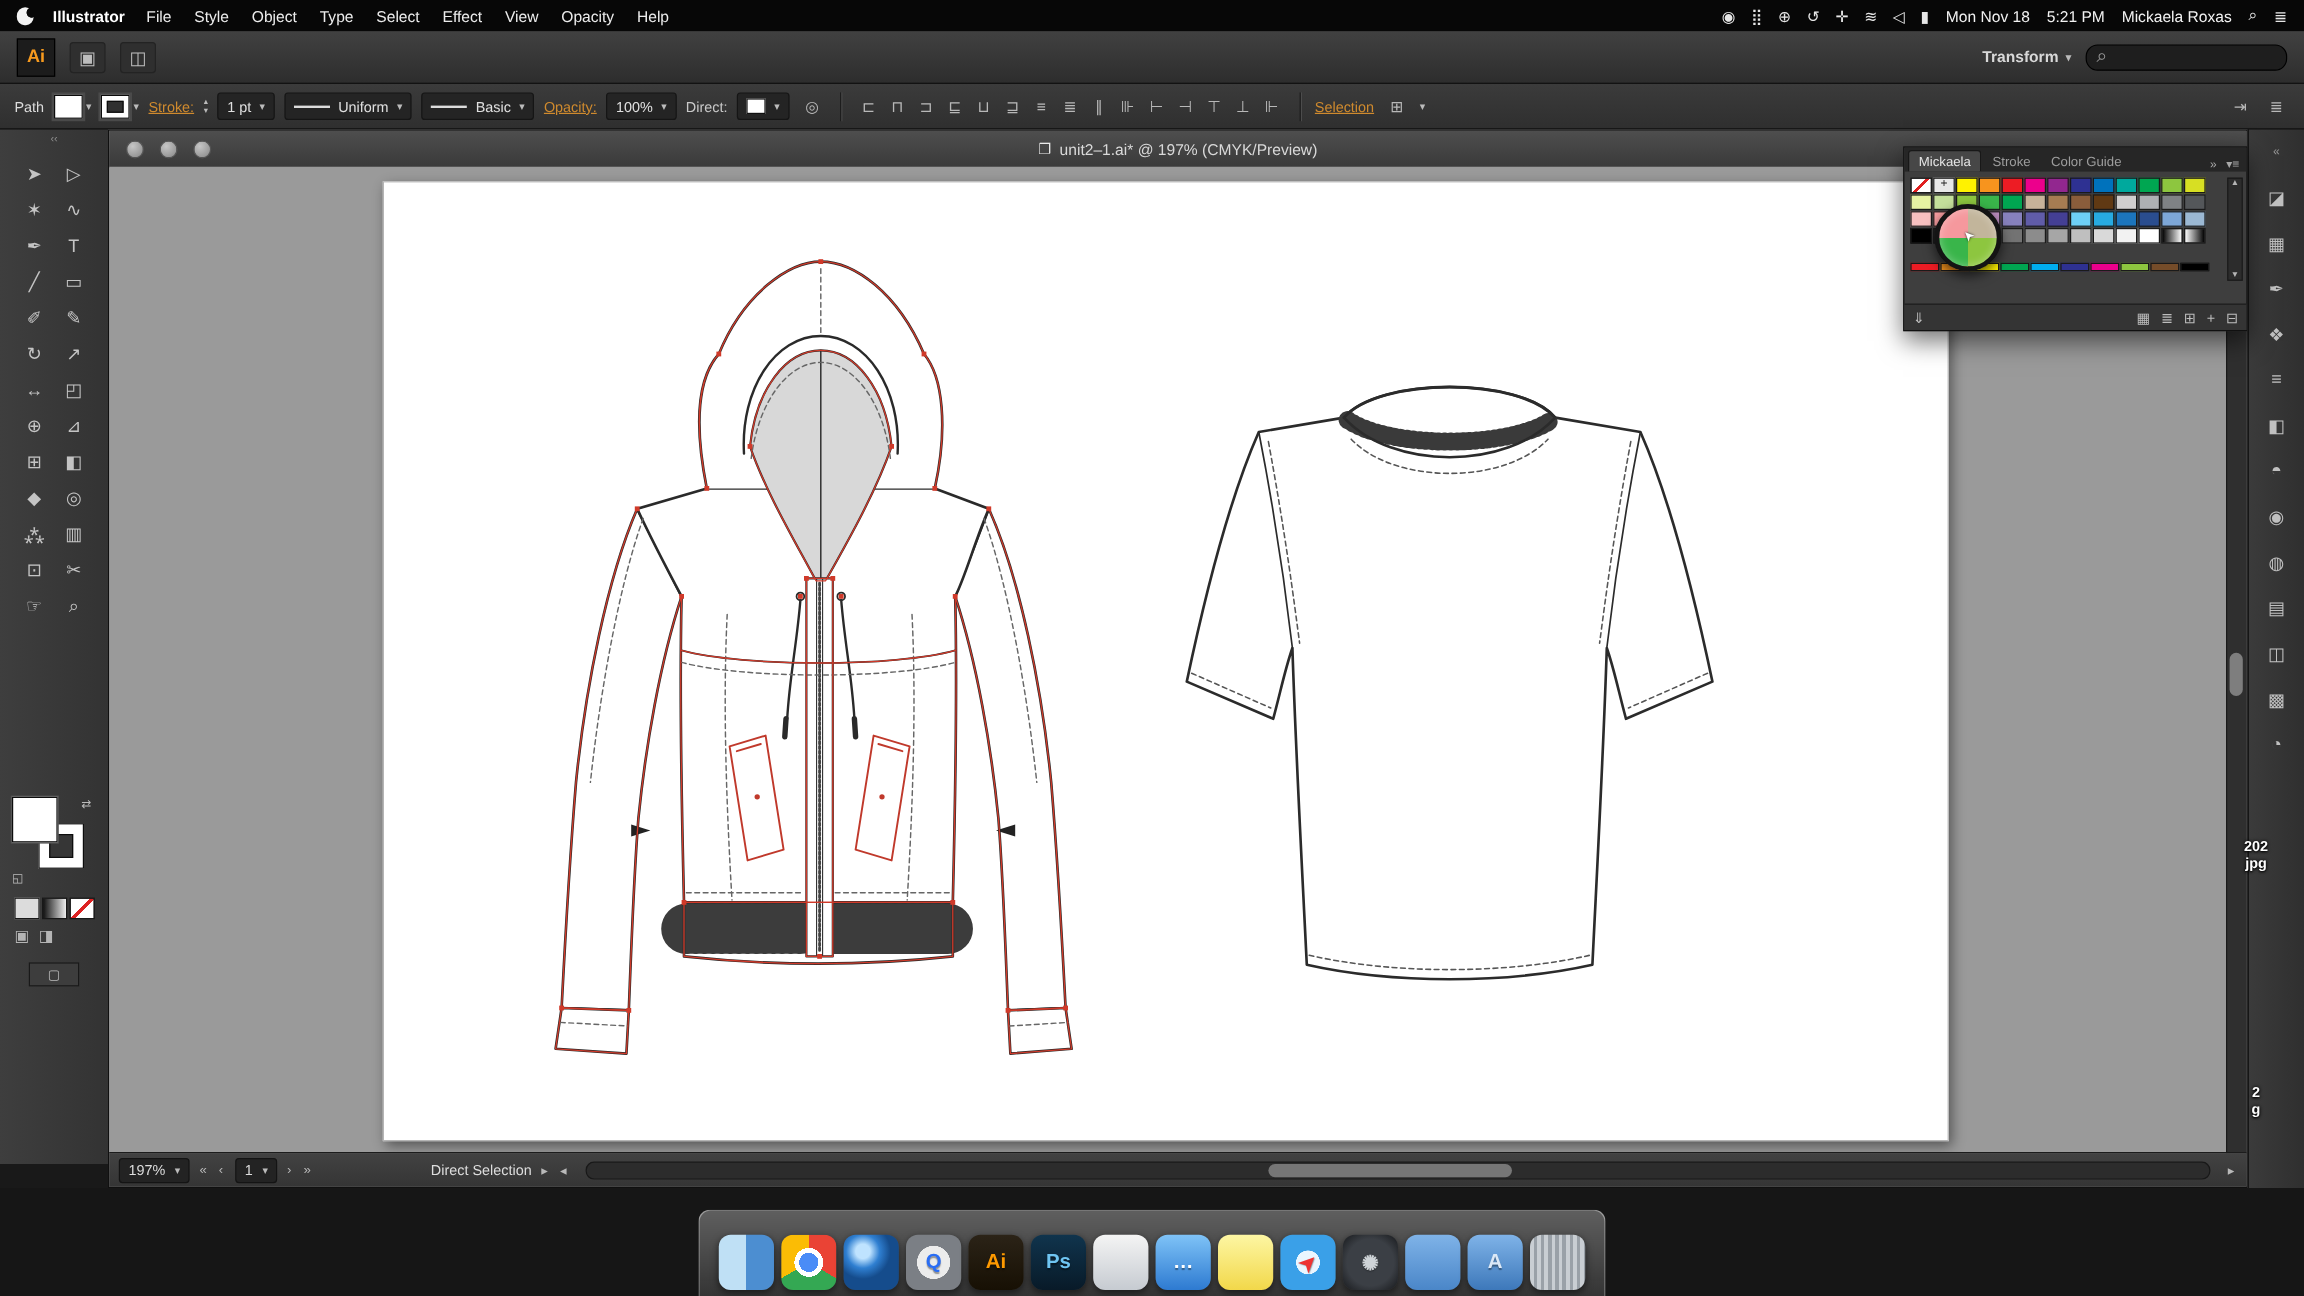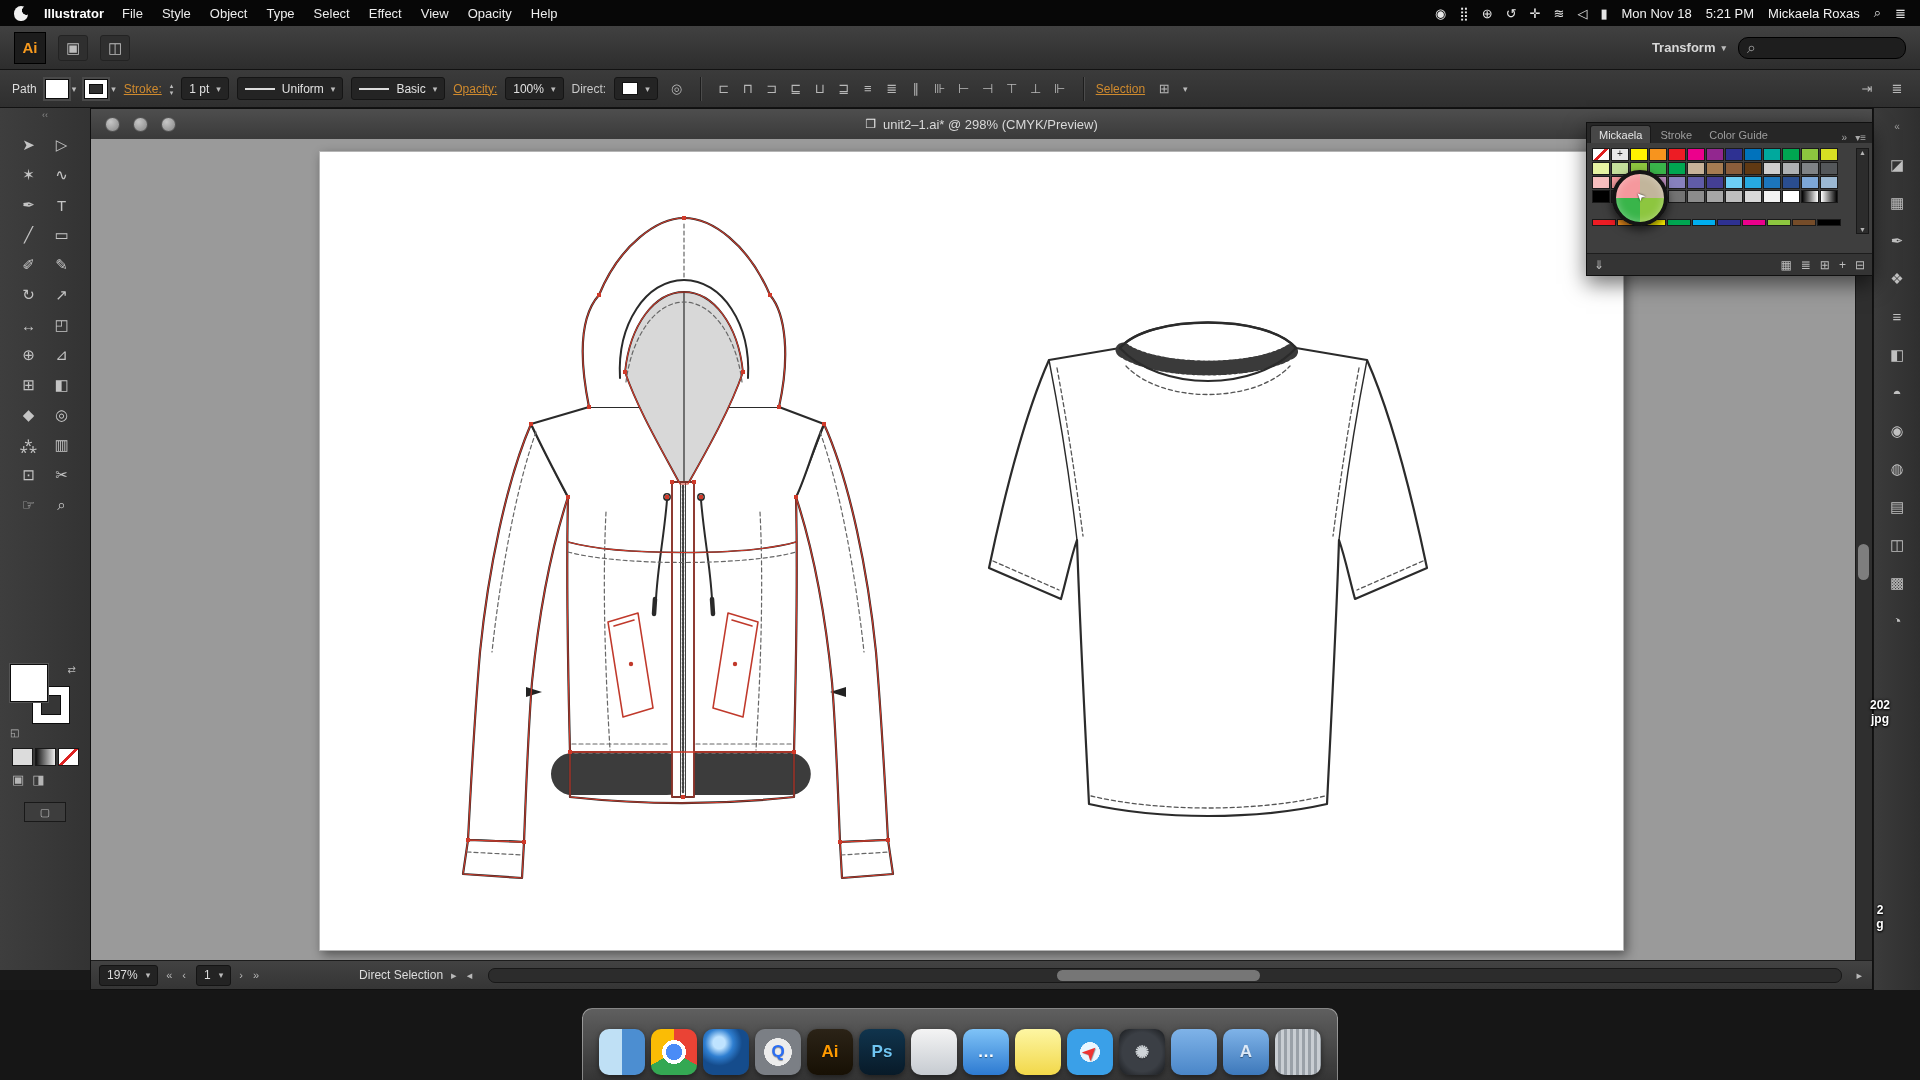--- a/index.html
+++ b/index.html
@@ -302,21 +302,21 @@
 </div>
 
 <div id="docwin">
   <div id="doc-titlebar">
     <span class="traffic">
       <span class="tl"></span>
       <span class="tl"></span>
       <span class="tl"></span>
     </span>
     <span class="doc-icon">❐</span>
-    <span>unit2–1.ai* @ 298% (CMYK/Preview)</span>
+    <span>unit2–1.ai* @ 197% (CMYK/Preview)</span>
   </div>
 
   <div id="doc-canvas">
     <div id="artboard">
       <svg viewBox="0 0 1305 800" width="1305" height="800">
 
         <g fill="#ffffff" stroke="#2b2b2b" stroke-width="2.2" stroke-linejoin="round" stroke-linecap="round">
 
           <path d="M800,196 L729,208 C706,260 685,340 669,416 L741,447 C747,425 751,405 757,388 C760,480 765,570 769,652 C840,668 936,668 1007,652 C1011,570 1016,480 1019,388 C1025,405 1029,425 1035,447 L1107,416 C1091,340 1070,260 1047,208 L976,196 C948,162 828,162 800,196 Z"></path>
 

